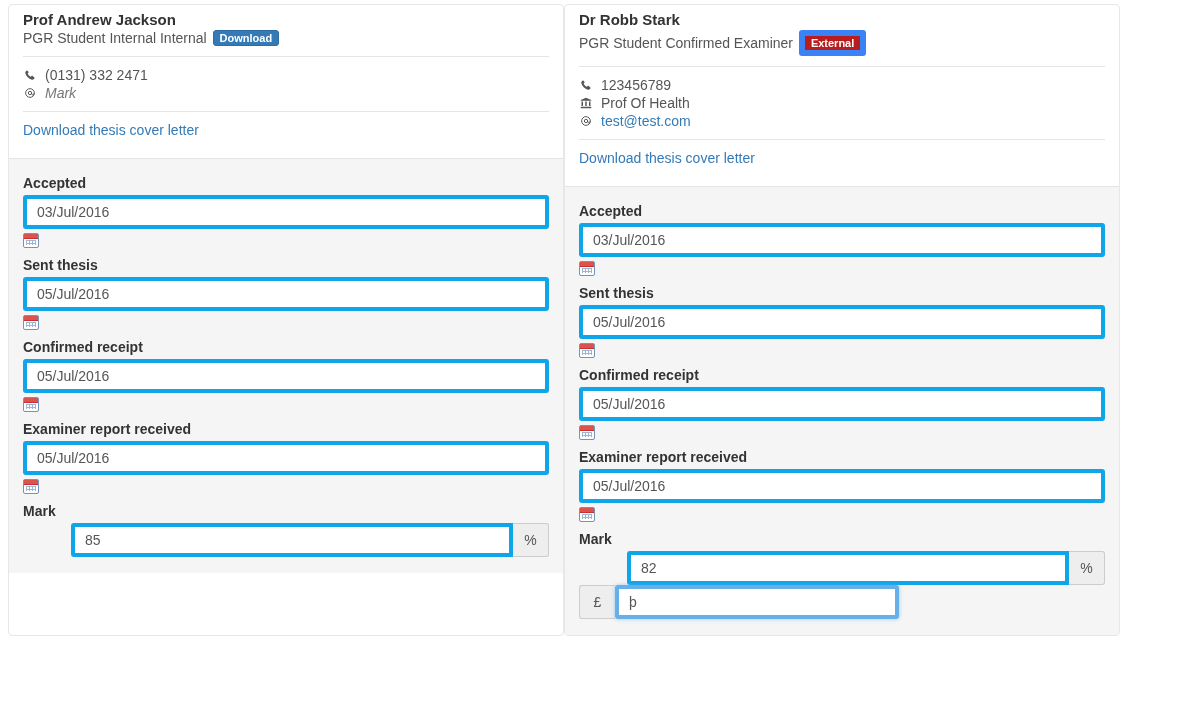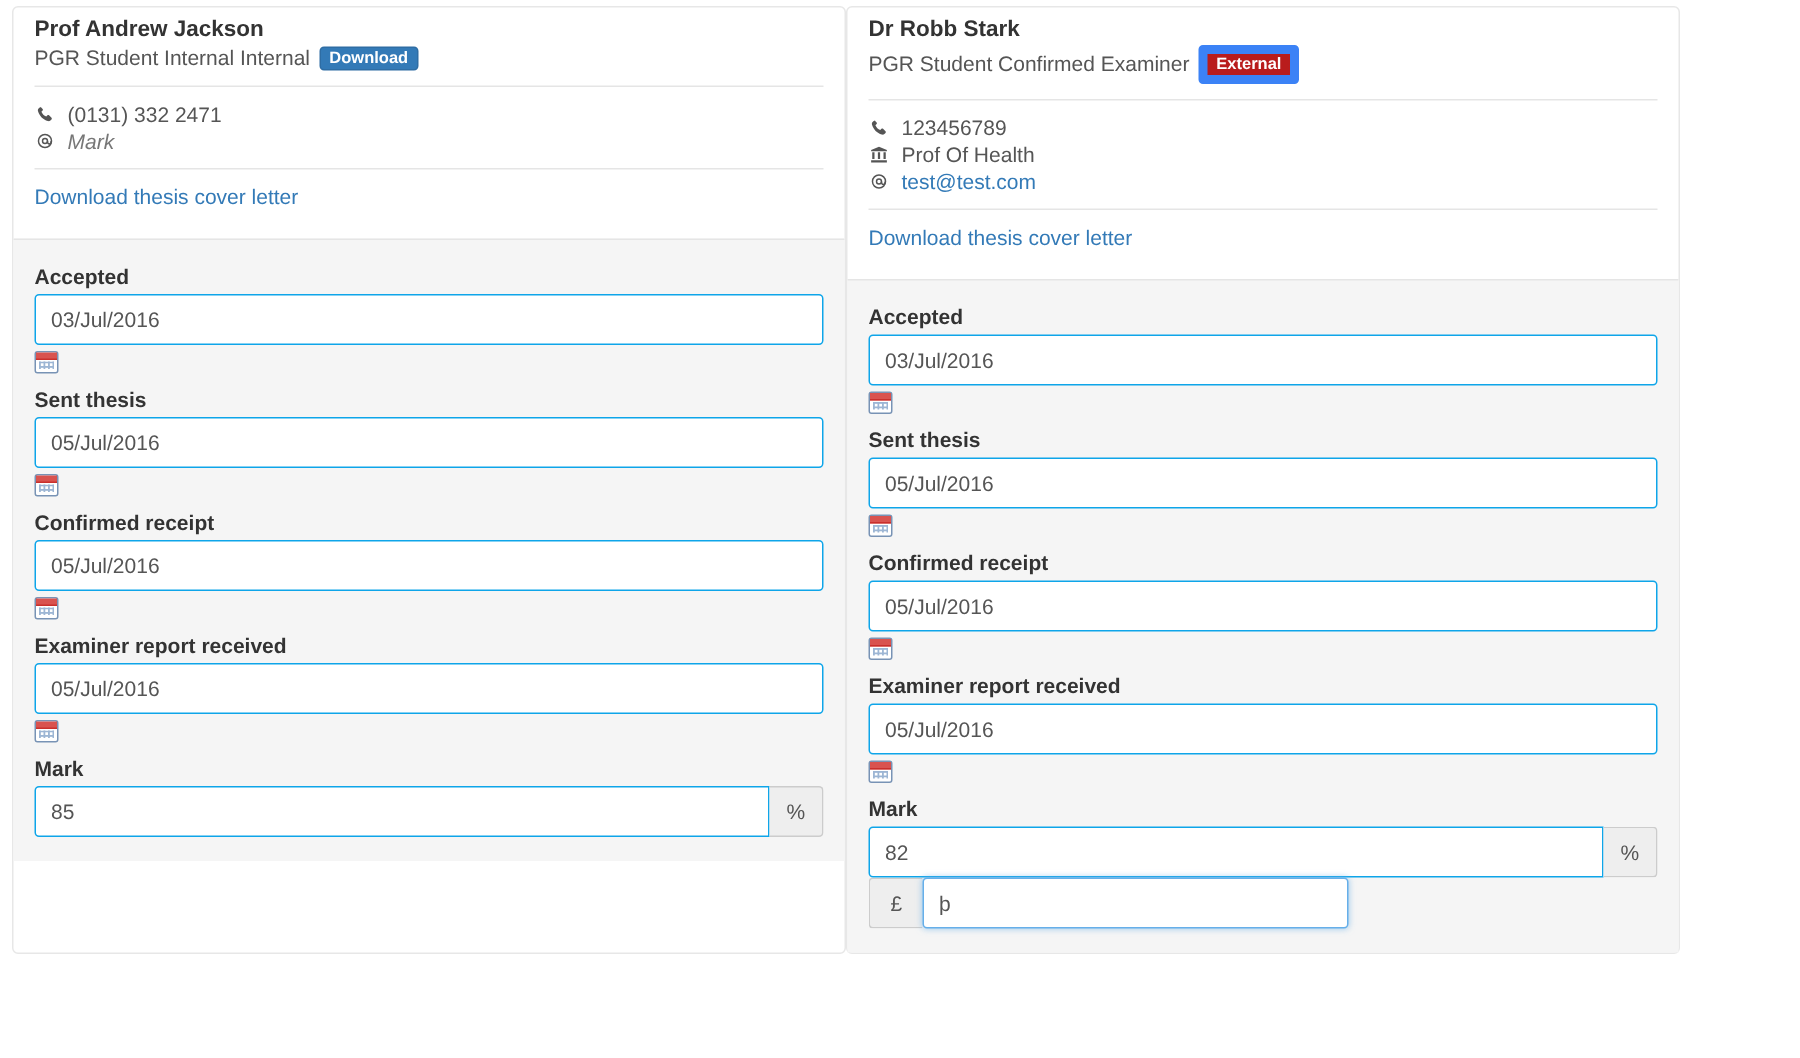--- a/index.html
+++ b/index.html
@@ -85,21 +85,21 @@
     color: #333;
     margin: 6px 0 4px 0;
   }
   .text-input {
     width: 100%;
     height: 34px;
     padding: 6px 10px;
     font-size: 14px;
     color: #555;
     background: #fff;
-    border: 1px solid #0ea5e9;
+    border: 4px solid #0ea5e9;
     border-radius: 3px;
     outline: none;
   }
   .date-widget {
     margin-top: 4px;
     margin-bottom: 4px;
   }
   .cal-icon {
     width: 16px; height: 15px;
     display: inline-block;
@@ -126,20 +126,21 @@
       linear-gradient(90deg, #9db6d4 1px, transparent 1px) 0 0/3px 100%;
   }
   .input-group {
     display: flex;
     width: 100%;
   }
   .input-group .text-input {
     flex: 1 1 auto;
     border-top-right-radius: 0;
     border-bottom-right-radius: 0;
+    margin-left: 48px;
   }
   .addon {
     flex: 0 0 36px;
     display: flex;
     align-items: center;
     justify-content: center;
     background: #eee;
     border: 1px solid #ccc;
     border-left: none;
     border-top-right-radius: 3px;

